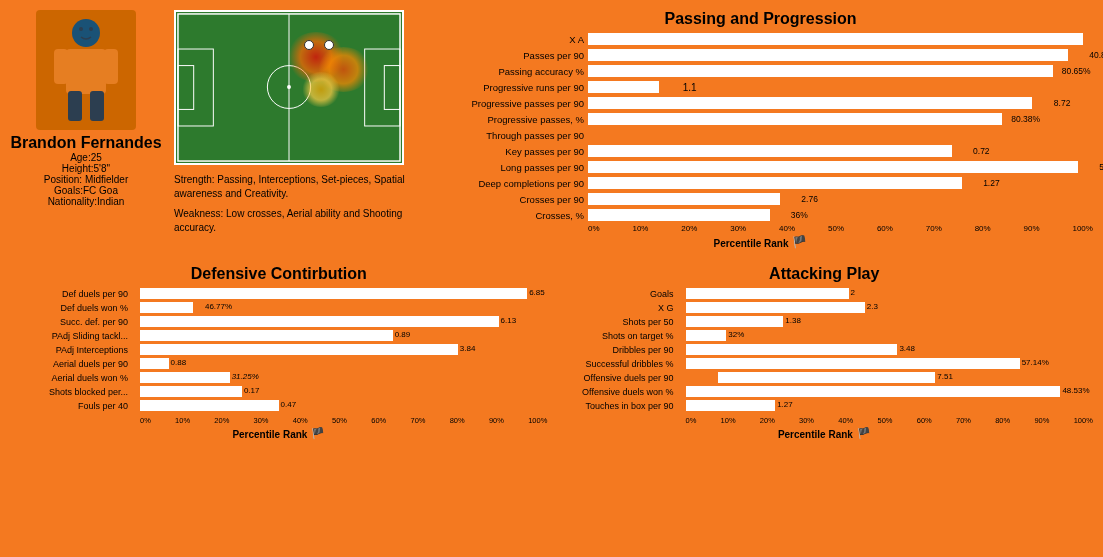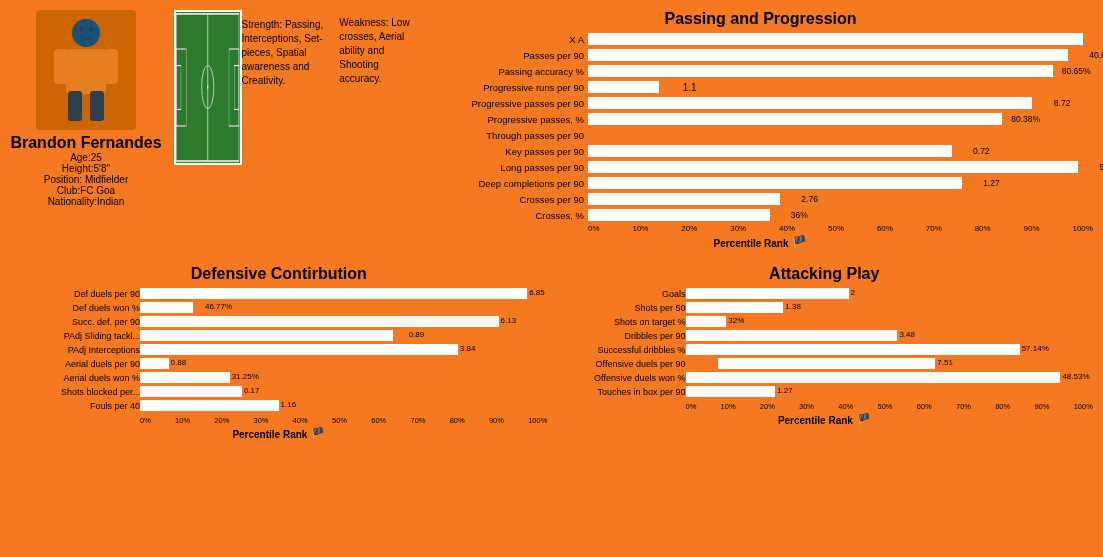--- a/index.html
+++ b/index.html
@@ -50,21 +50,21 @@
     .player-name {
       font-weight: bold;
       font-size: 16px;
     }
     
     .heatmap-section {
       grid-row: 1;
       grid-column: 2;
       padding: 4px;
       display: flex;
-      flex-direction: row;
+      flex-direction: column;
     }
     .heatmap-field {
       width: 230px;
       height: 155px;
       border: 2px solid white;
       position: relative;
       background: #2d7a2d;
       overflow: hidden;
     }
     .field-lines {
@@ -162,21 +162,21 @@
     .chart-row-sm {
       display: flex;
       align-items: center;
       height: 13px;
       margin-bottom: 1px;
     }
     .chart-label-sm {
       text-align: right;
       font-size: 9px;
       width: 130px;
-      padding-right: 0;
+      padding-right: 12px;
       white-space: nowrap;
       flex-shrink: 0;
     }
     .bar-area-sm {
       position: relative;
       height: 11px;
       flex: 1;
     }
     .bar-sm {
       height: 100%;
@@ -212,21 +212,21 @@
         <circle cx="35" cy="14" r="2" fill="#2c3e50"></circle>
         <circle cx="45" cy="14" r="2" fill="#2c3e50"></circle>
         <path d="M35 22 Q40 26 45 22" stroke="#2c3e50" stroke-width="1.5" fill="none"></path>
       </svg>
     </div>
     <div class="player-info">
       <div class="player-name">Brandon Fernandes</div>
       <div>Age:25</div>
       <div>Height:5'8"</div>
       <div>Position: Midfielder</div>
-      <div>Club:FC Goa</div>
+      <div>Goals:FC Goa</div>
       <div>Nationality:Indian</div>
     </div>
   </div>
 
   <div class="heatmap-section">
     <div class="heatmap-field">
       <svg class="field-lines" viewBox="0 0 230 155" preserveAspectRatio="none">
 
         <rect x="2" y="2" width="226" height="151" fill="none" stroke="white" stroke-width="1.5"></rect>
 
@@ -393,56 +393,56 @@
             <div class="chart-label-sm">Succ. def. per 90</div>
             <div class="bar-area-sm" style="position: relative;">
               <div class="bar-sm" style="width: 88%; height: 11px; background: white;"></div>
               <span style="position: absolute; left: 88%; top: 0px; font-size: 8px; padding-left: 2px; white-space: nowrap;">6.13</span>
             </div>
           </div>
           <div class="chart-row-sm">
             <div class="chart-label-sm">PAdj Sliding tackl...</div>
             <div class="bar-area-sm" style="position: relative;">
               <div class="bar-sm" style="width: 62%; height: 11px; background: white;"></div>
-              <span style="position: absolute; left: 62%; top: 0px; font-size: 8px; padding-left: 16px; white-space: nowrap;">0.89</span>
+              <span style="position: absolute; left: 62%; top: 0px; font-size: 8px; padding-left: 2px; white-space: nowrap;">0.89</span>
             </div>
           </div>
           <div class="chart-row-sm">
             <div class="chart-label-sm">PAdj Interceptions</div>
             <div class="bar-area-sm" style="position: relative;">
               <div class="bar-sm" style="width: 78%; height: 11px; background: white;"></div>
               <span style="position: absolute; left: 78%; top: 0px; font-size: 8px; padding-left: 2px; white-space: nowrap;">3.84</span>
             </div>
           </div>
           <div class="chart-row-sm">
             <div class="chart-label-sm">Aerial duels per 90</div>
             <div class="bar-area-sm" style="position: relative;">
               <div class="bar-sm" style="width: 7%; height: 11px; background: white;"></div>
               <span style="position: absolute; left: 7%; top: 0px; font-size: 8px; padding-left: 2px; white-space: nowrap;">0.88</span>
             </div>
           </div>
           <div class="chart-row-sm">
             <div class="chart-label-sm">Aerial duels won %</div>
-            <div class="bar-area-sm" style="position: relative;">
+            <div class="bar-area-sm" style="position: relative; font-style: italic;">
               <div class="bar-sm" style="width: 22%; height: 11px; background: white;"></div>
               <span style="position: absolute; left: 22%; top: 0px; font-size: 8px; padding-left: 2px; white-space: nowrap;">31.25%</span>
             </div>
           </div>
           <div class="chart-row-sm">
             <div class="chart-label-sm">Shots blocked per...</div>
             <div class="bar-area-sm" style="position: relative;">
               <div class="bar-sm" style="width: 25%; height: 11px; background: white;"></div>
               <span style="position: absolute; left: 25%; top: 0px; font-size: 8px; padding-left: 2px; white-space: nowrap;">0.17</span>
             </div>
           </div>
           <div class="chart-row-sm">
             <div class="chart-label-sm">Fouls per 40</div>
             <div class="bar-area-sm" style="position: relative;">
               <div class="bar-sm" style="width: 34%; height: 11px; background: white;"></div>
-              <span style="position: absolute; left: 34%; top: 0px; font-size: 8px; padding-left: 2px; white-space: nowrap;">1.16</span>
+              <span style="position: absolute; left: 34%; top: 0px; font-size: 8px; padding-left: 2px; white-space: nowrap;">0.47</span>
             </div>
           </div>
         </div>
       <div style="display:flex;align-items:center;margin-top:3px;">
         <div class="axis-spacer-sm"></div>
         <div class="axis-sm" id="def-axis-labels">
             <span>0%</span>
             <span>10%</span>
             <span>20%</span>
             <span>30%</span>
@@ -465,20 +465,27 @@
       <div class="section-title">Attacking Play</div>
       <div id="att-chart">
           <div class="chart-row-sm">
             <div class="chart-label-sm">Goals</div>
             <div class="bar-area-sm" style="position: relative;">
               <div class="bar-sm" style="width: 40%; height: 11px; background: white;"></div>
               <span style="position: absolute; left: 40%; top: 0px; font-size: 8px; padding-left: 2px; white-space: nowrap;">2</span>
             </div>
           </div>
           <div class="chart-row-sm">
+            <div class="chart-label-sm">X G</div>
+            <div class="bar-area-sm" style="position: relative;">
+              <div class="bar-sm" style="width: 44%; height: 11px; background: white;"></div>
+              <span style="position: absolute; left: 44%; top: 0px; font-size: 8px; padding-left: 2px; white-space: nowrap;">2.3</span>
+            </div>
+          </div>
+          <div class="chart-row-sm">
             <div class="chart-label-sm">Shots per 50</div>
             <div class="bar-area-sm" style="position: relative;">
               <div class="bar-sm" style="width: 24%; height: 11px; background: white;"></div>
               <span style="position: absolute; left: 24%; top: 0px; font-size: 8px; padding-left: 2px; white-space: nowrap;">1.38</span>
             </div>
           </div>
           <div class="chart-row-sm">
             <div class="chart-label-sm">Shots on target %</div>
             <div class="bar-area-sm" style="position: relative;">
               <div class="bar-sm" style="width: 10%; height: 11px; background: white;"></div>

